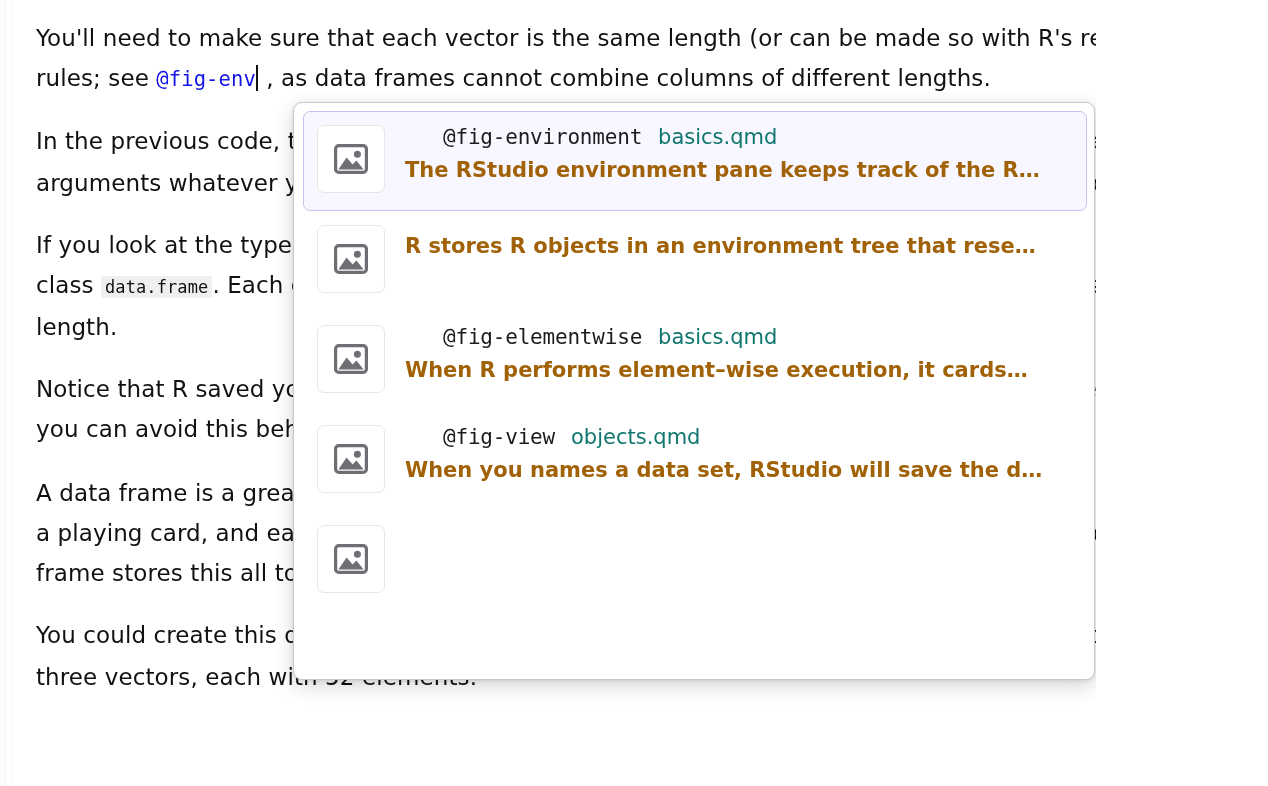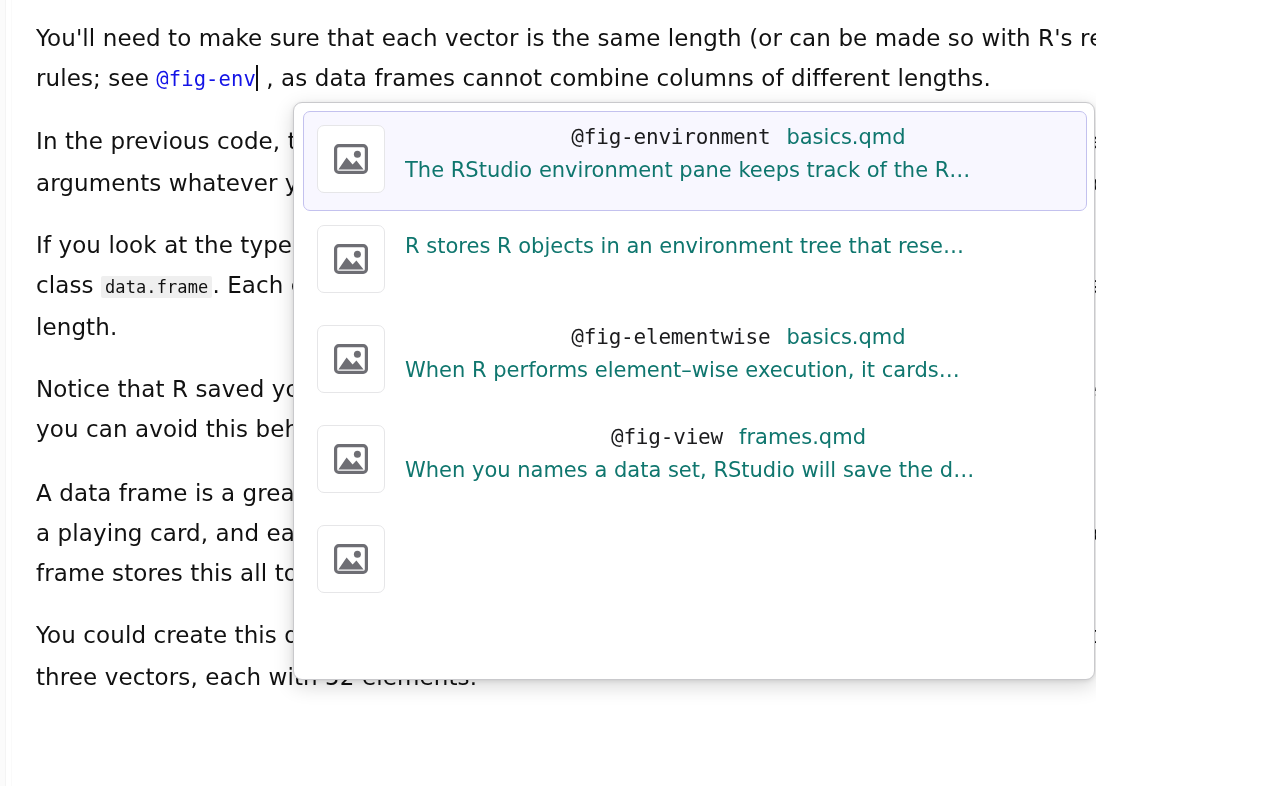--- a/index.html
+++ b/index.html
@@ -137,22 +137,23 @@
 
   .ac-body {
     flex: 1 1 auto;
     min-width: 0;
     padding-top: 2px;
   }
 
   .ac-row1 {
     display: flex;
     align-items: baseline;
-    justify-content: center;
+    justify-content: flex-start;
     gap: 16px;
+    margin-left: 38px;
   }
 
   .ac-id {
     font-family: "DejaVu Sans Mono", "Liberation Mono", monospace;
     font-size: 21px;
     color: #1c1c1e;
     letter-spacing: -0.2px;
     white-space: nowrap;
   }
 
@@ -160,24 +161,25 @@
     font-family: "DejaVu Sans", "Liberation Sans", sans-serif;
     font-size: 21px;
     color: #0f766e;
     white-space: nowrap;
   }
 
   .ac-desc {
     margin-top: 9px;
     font-family: "DejaVu Sans", "Liberation Sans", sans-serif;
     font-size: 21px;
-    color: #0f766e;
+    color: #a16207;
     white-space: nowrap;
     overflow: hidden;
     text-overflow: clip;
+    font-weight: bold;
   }
 
   
   .fab {
     position: absolute;
     width: 46px;
     height: 46px;
     border-radius: 50%;
     background: #e5e5e5;
     border: none;
@@ -254,21 +256,21 @@
           <div class="ac-thumb">
             <svg width="34" height="30" viewBox="0 0 34 30" aria-hidden="true">
               <rect x="1.6" y="1.6" width="30.8" height="26.8" rx="3.2" ry="3.2" fill="none" stroke="#6e6e74" stroke-width="3.2"></rect>
               <circle cx="23.4" cy="10.2" r="3.5" fill="#6e6e74"></circle>
               <path d="M4.4 25.6 L12.6 13.6 L18.6 20.4 L22.4 16.6 L29.6 25.6 Z" fill="#6e6e74"></path>
             </svg>
           </div>
           <div class="ac-body">
             <div class="ac-row1">
               <span class="ac-id">@fig-view</span>
-              <span class="ac-file">frames.qmd</span>
+              <span class="ac-file">objects.qmd</span>
             </div>
             <div class="ac-desc">When you names a data set, RStudio will save the d…</div>
           </div>
         </div>
         <div class="ac-item">
           <div class="ac-thumb">
             <svg width="34" height="30" viewBox="0 0 34 30" aria-hidden="true">
               <rect x="1.6" y="1.6" width="30.8" height="26.8" rx="3.2" ry="3.2" fill="none" stroke="#6e6e74" stroke-width="3.2"></rect>
               <circle cx="23.4" cy="10.2" r="3.5" fill="#6e6e74"></circle>
               <path d="M4.4 25.6 L12.6 13.6 L18.6 20.4 L22.4 16.6 L29.6 25.6 Z" fill="#6e6e74"></path>

